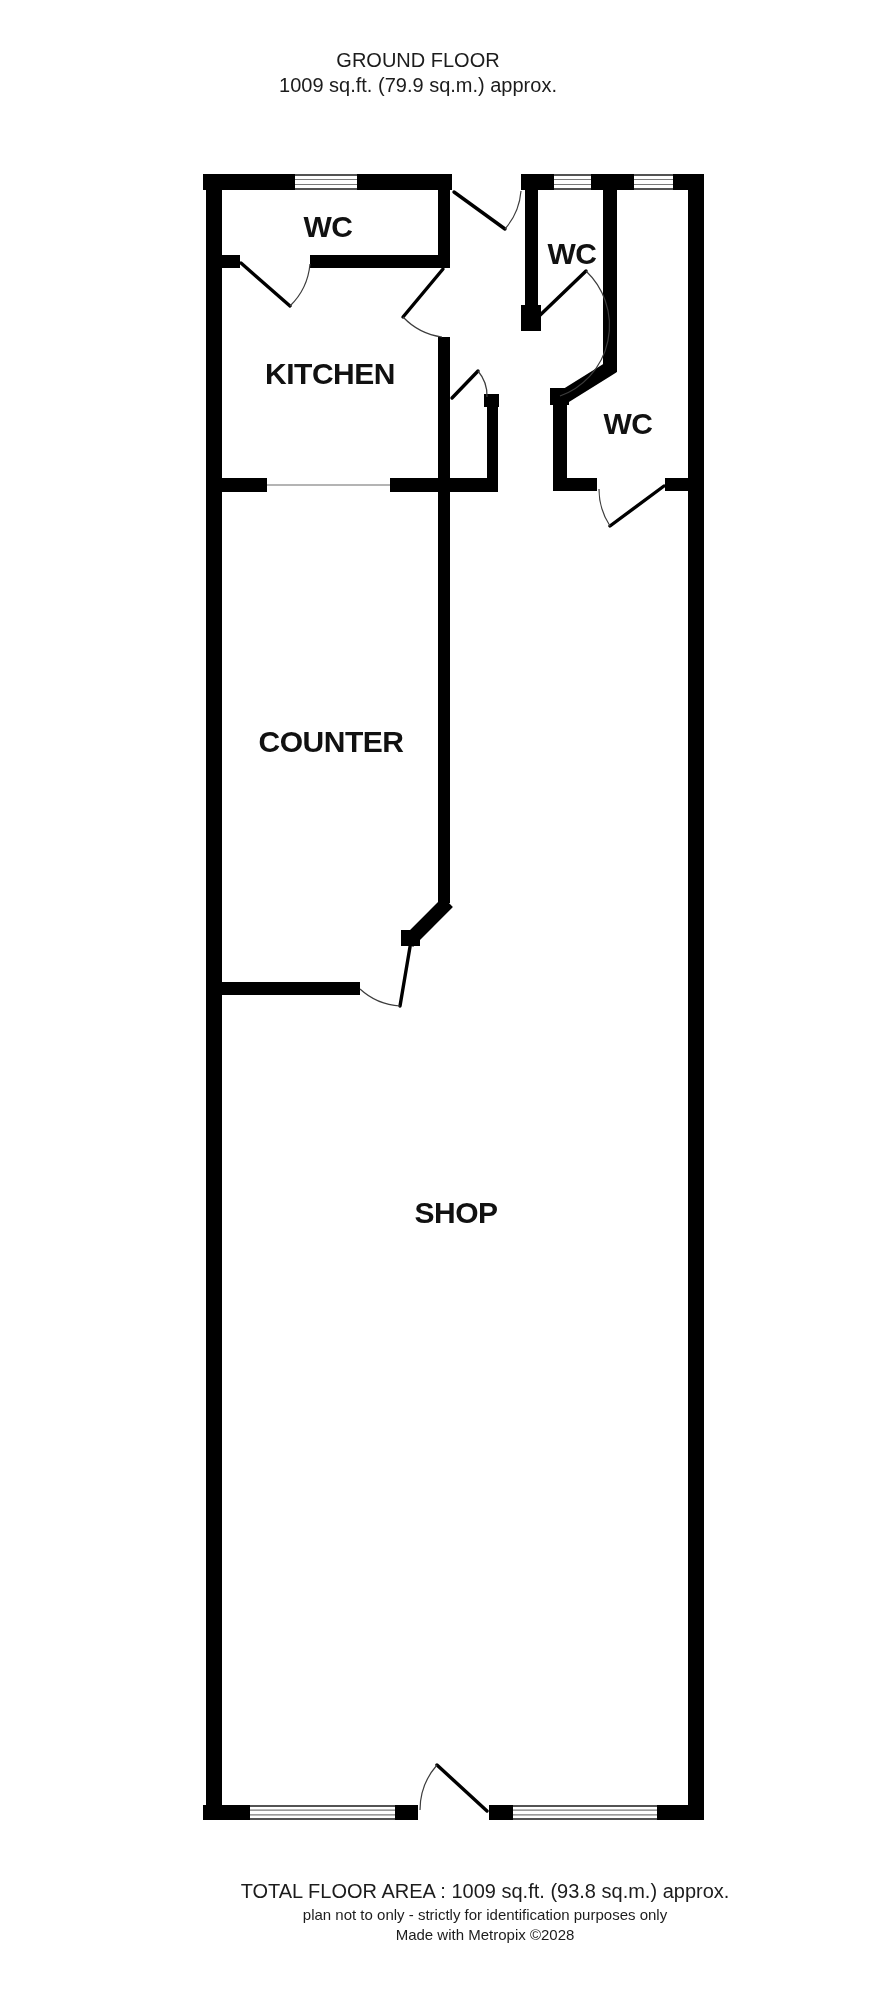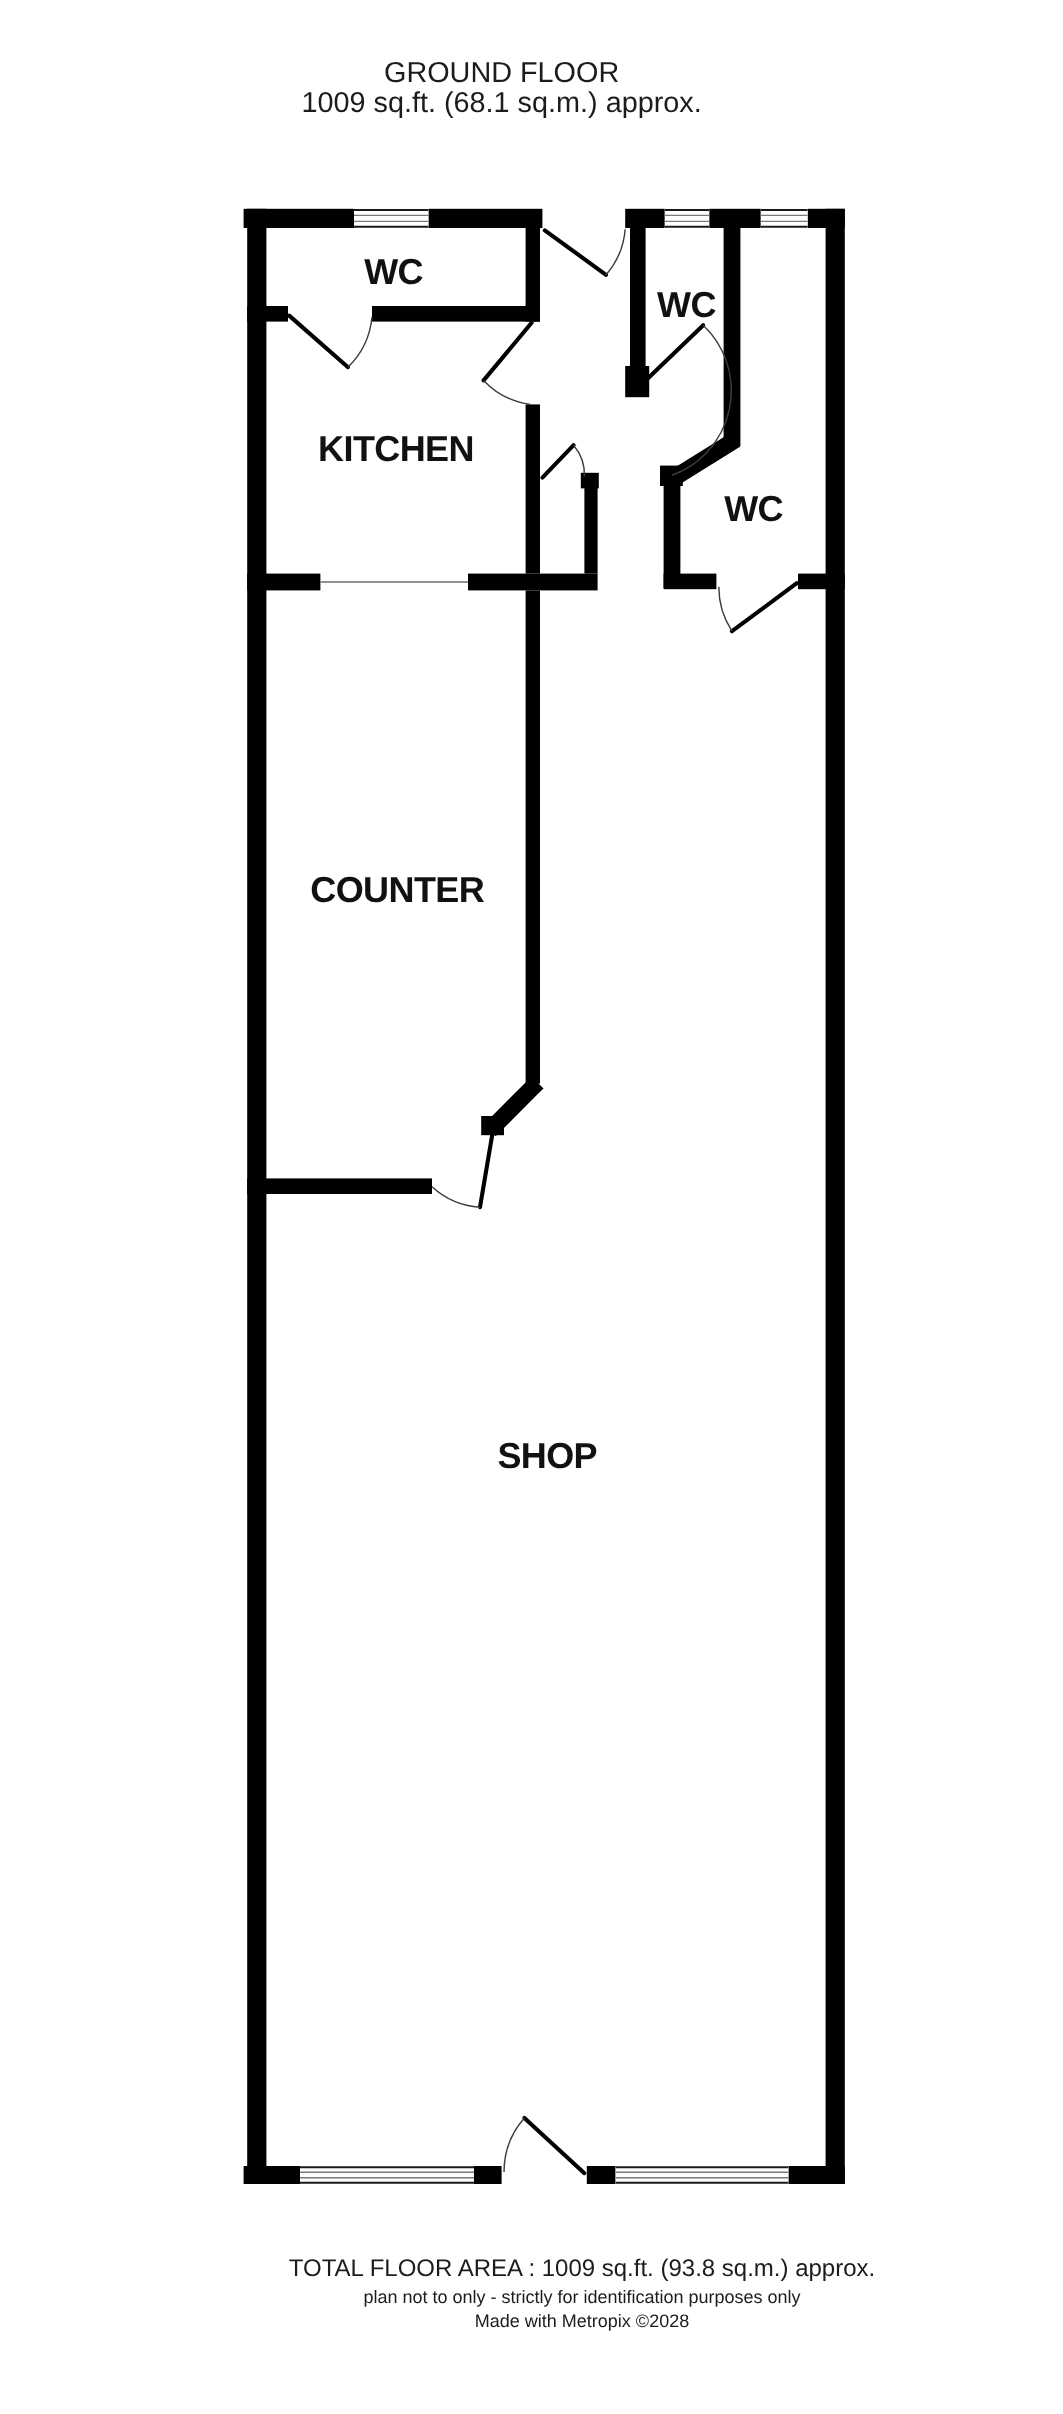--- a/index.html
+++ b/index.html
@@ -17,21 +17,21 @@
   }
   .title-block {
     position: absolute;
     top: 48px;
     left: 0;
     width: 886px;
     padding-right: 50px;
     box-sizing: border-box;
     text-align: center;
     color: #1c1c1c;
-    font-size: 24px;
+    font-size: 20px;
     line-height: 25px;
   }
   .footer-block {
     position: absolute;
     top: 1878px;
     left: 0;
     width: 886px;
     text-align: center;
     color: #1c1c1c;
     margin-left: 42px;
@@ -61,21 +61,21 @@
     text-anchor: middle;
   }
 </style>
 </head>
 <body>
 
 <div id="page">
 
   <div class="title-block">
     <div>GROUND FLOOR</div>
-    <div>1009 sq.ft. (68.1 sq.m.) approx.</div>
+    <div>1009 sq.ft. (79.9 sq.m.) approx.</div>
   </div>
 
   <svg id="plan-svg" width="886" height="2012" viewBox="0 0 886 2012" xmlns="http://www.w3.org/2000/svg">
 
     <rect class="wall" x="206" y="174" width="16" height="1646"></rect>
     <rect class="wall" x="688" y="174" width="16" height="1646"></rect>
 
     <rect class="wall" x="203" y="174" width="92" height="16"></rect>
     <rect class="wall" x="357" y="174" width="95" height="16"></rect>
     <rect class="wall" x="521" y="174" width="33" height="16"></rect>

